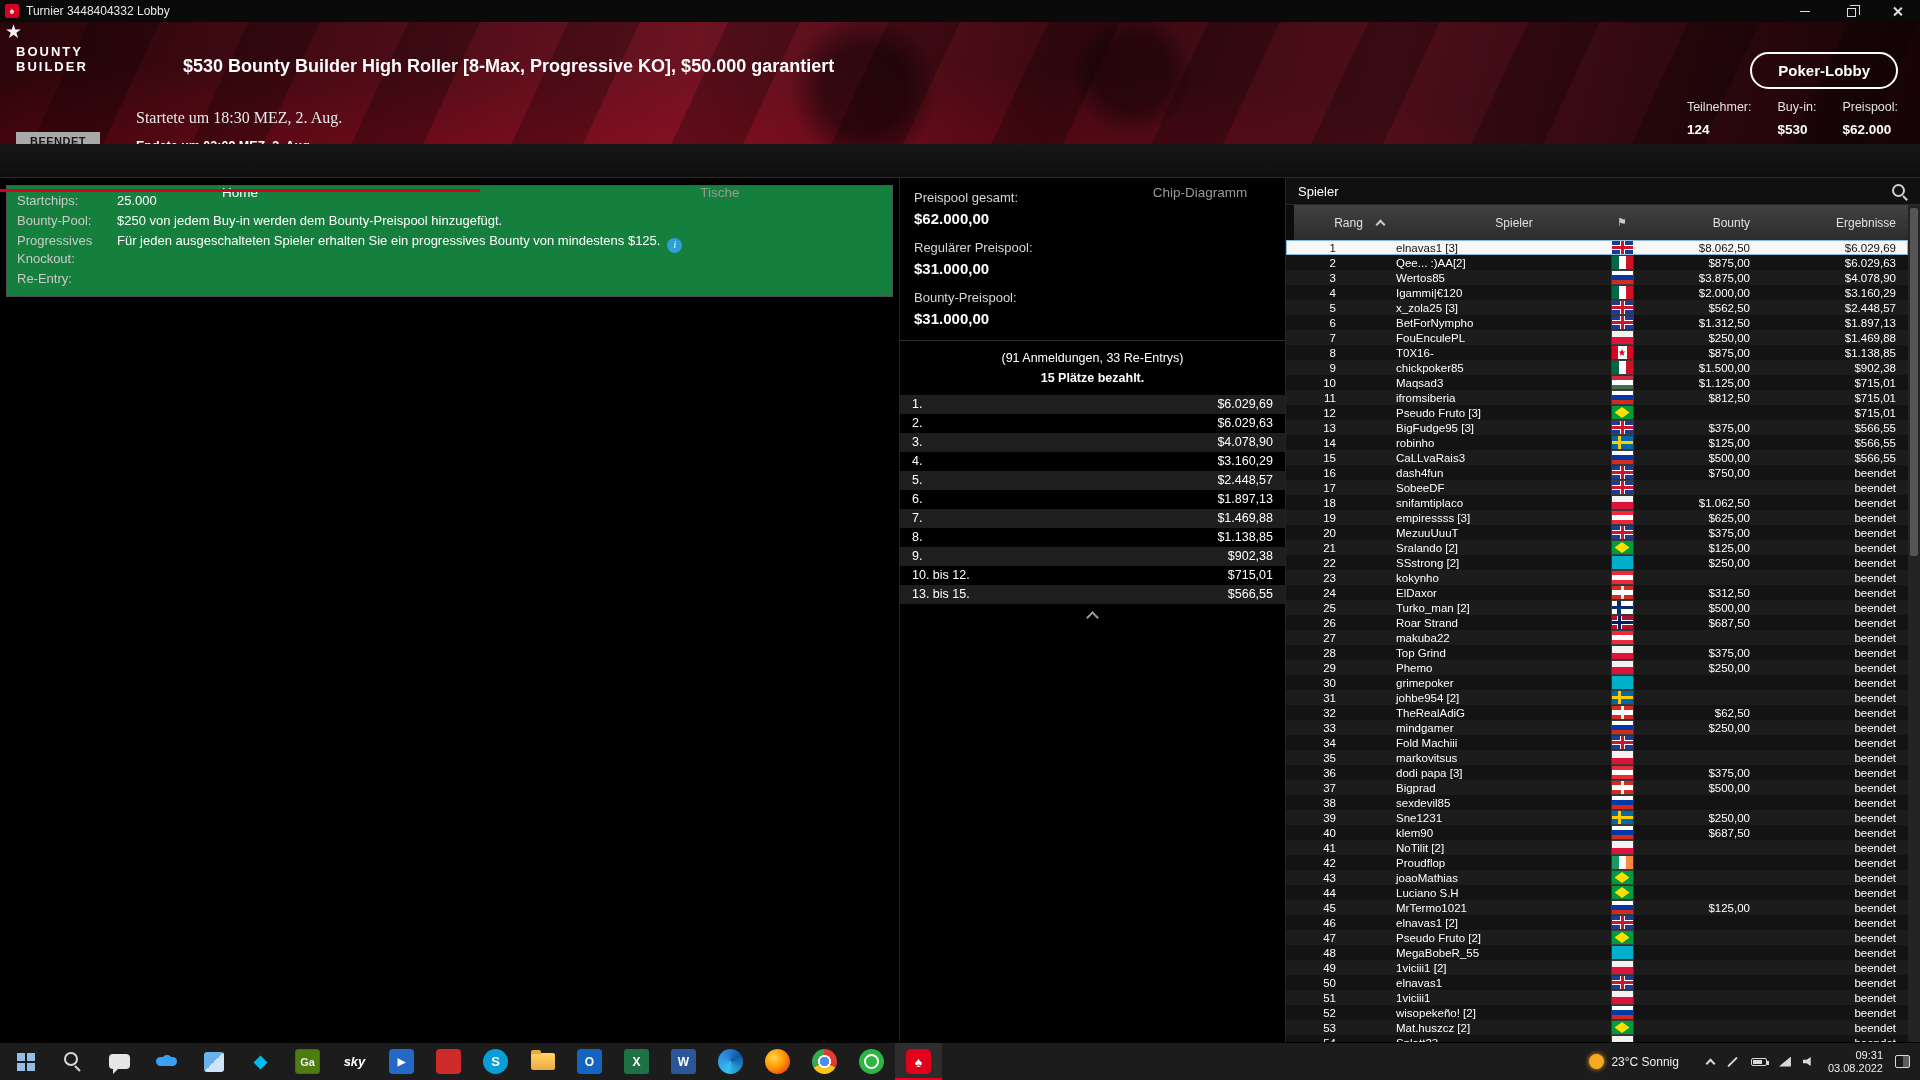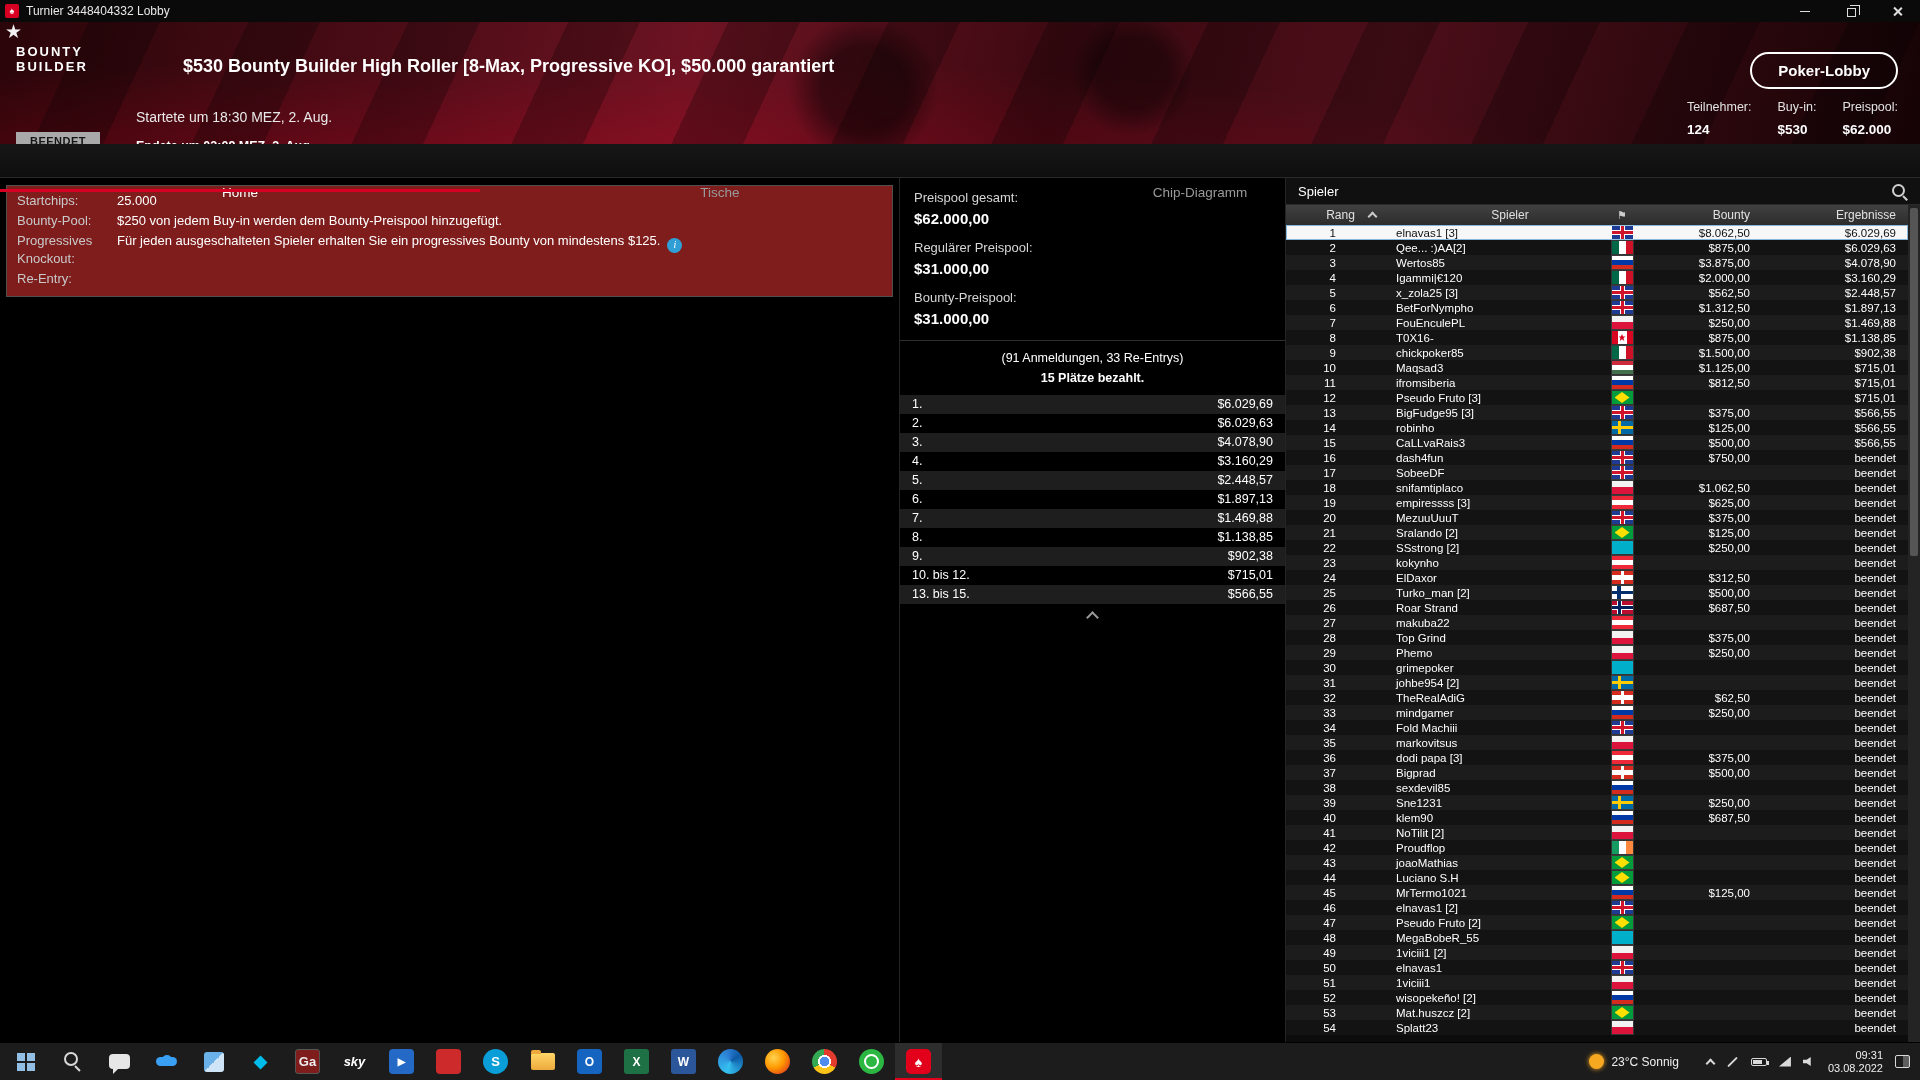--- a/index.html
+++ b/index.html
@@ -29,41 +29,41 @@
       linear-gradient(105deg,#2a0509 0%,#4a0c16 20%,#6d1322 36%,#3c0911 55%,#4c0e19 72%,#150305 100%);}
   .header::before{content:"";position:absolute;inset:0;z-index:0;
     background:
       repeating-linear-gradient(115deg, rgba(0,0,0,0) 0 80px, rgba(0,0,0,.25) 80px 145px),
       radial-gradient(circle at 45% 55%, rgba(0,0,0,.45) 0 42px, transparent 75px),
       radial-gradient(circle at 59% 42%, rgba(0,0,0,.40) 0 36px, transparent 62px);}
   .header>*{position:absolute;z-index:1;}
   .corner-star{left:5px;top:-2px;font-size:19px;color:#f2f2f2;}
   .logo{left:16px;top:22px;font-weight:bold;font-size:13px;letter-spacing:2px;line-height:15px;color:#fff;}
   .h-title{left:136px;top:34px;font-size:18px;font-weight:bold;color:#fff;margin-left:47px;}
-  .h-start{left:136px;top:87px;font-size:14px;color:#e9e9e9;}
+  .h-start{left:136px;top:87px;font-size:16px;color:#e9e9e9;font-family:Liberation Serif, serif;}
   .h-badge{left:16px;top:110px;background:#a9a9a9;color:#141414;font-size:11px;font-weight:bold;
     padding:3px 14px;letter-spacing:.5px;}
   .h-end{left:136px;top:117px;font-size:12.5px;font-weight:bold;color:#fff;}
   .lobby-btn{right:22px;top:30px;background:transparent;border:2px solid #fff;border-radius:19px;
     color:#fff;font-size:15px;font-weight:bold;padding:8px 26px;font-family:"Liberation Sans",sans-serif;}
   .h-stats{right:22px;top:78px;display:flex;gap:26px;}
   .stat-col{text-align:left;}
   .stat-label{font-size:12.5px;color:#e2e2e2;}
   .stat-value{font-size:13.5px;font-weight:bold;margin-top:8px;}
 
   
   .tabbar{height:34px;display:flex;background:linear-gradient(#171717,#0e0e0e);border-bottom:1px solid #2a2a2a;}
   .tab{flex:1;display:flex;align-items:center;justify-content:center;font-size:13.5px;color:#9a9a9a;position:relative;margin-top:48px;}
   .tab.active{color:#fff;}
   .tab.active::after{content:"";position:absolute;left:0;right:0;bottom:0;height:3px;background:#d70022;}
 
   
   .content{display:flex;height:864px;background:#000;}
   .left{width:900px;border-right:1px solid #242424;}
-  .info-box{margin:7px 6px;border:1px solid #4f4f4f;background:#7f1d1d;padding:5px 0 7px;}
+  .info-box{margin:7px 6px;border:1px solid #4f4f4f;background:#15803d;padding:5px 0 7px;}
   .info-row{display:flex;padding:1px 10px;font-size:13px;line-height:18px;}
   .info-label{flex:0 0 100px;color:#c9c9c9;}
   .info-text{color:#fff;}
   .info-ico{display:inline-flex;align-items:center;justify-content:center;width:15px;height:15px;
     border-radius:50%;background:#2f9fd6;color:#fff;font-size:10px;font-style:italic;
     font-family:"Liberation Serif",serif;margin-left:7px;vertical-align:-3px;}
 
   .mid{width:386px;border-right:1px solid #242424;padding-top:12px;}
   .prize-block{padding:0 14px;margin-bottom:13px;}
   .prize-label{font-size:13px;color:#d6d6d6;}
@@ -77,22 +77,22 @@
 
   
   .right{flex:1;position:relative;background:#0c0c0c;overflow:hidden;}
   .panel-head{height:27px;display:flex;align-items:center;justify-content:space-between;
     padding:0 12px;background:#101010;border-bottom:1px solid #2a2a2a;font-size:13px;}
   .search-icon{position:relative;width:17px;height:17px;}
   .search-icon::before{content:"";position:absolute;left:1px;top:1px;width:9px;height:9px;
     border:2px solid #d0d0d0;border-radius:50%;}
   .search-icon::after{content:"";position:absolute;left:12px;top:12px;width:6px;height:2px;
     background:#d0d0d0;transform:rotate(45deg);transform-origin:left center;}
-  .table-head{display:grid;grid-template-columns:130px 1fr 36px 110px 158px;height:20px;
-    align-items:center;background:linear-gradient(#414141,#2c2c2c);font-size:12px;color:#e0e0e0;margin-right:12px;}
+  .table-head{display:grid;grid-template-columns:130px 1fr 36px 110px 158px;height:35px;
+    align-items:center;background:linear-gradient(#414141,#2c2c2c);font-size:12px;color:#e0e0e0;margin-right:12px;margin-left:8px;}
   .th-rank{display:flex;align-items:center;justify-content:center;gap:14px;}
   .sort-chev{width:7px;height:7px;border-left:2px solid #ccc;border-top:2px solid #ccc;transform:rotate(45deg);margin-top:3px;}
   .th-name{text-align:center;}
   .th-flag{text-align:center;font-size:11px;color:#ccc;}
   .th-bounty{text-align:right;}
   .th-result{text-align:right;padding-right:12px;}
   .rows{margin-right:12px;}
   .prow{display:grid;grid-template-columns:60px 1fr 36px 110px 158px;height:15px;align-items:center;font-size:11.5px;}
   .rows .prow:nth-of-type(odd){background:#1c1c1c;}
   .rows .prow:nth-of-type(even){background:#131313;}
@@ -151,21 +151,21 @@
     background-position:0 0,10px 0,0 10px,10px 10px;
     background-image:linear-gradient(#93bee4,#93bee4),linear-gradient(#93bee4,#93bee4),linear-gradient(#93bee4,#93bee4),linear-gradient(#93bee4,#93bee4);}
   .tb-search-button .tile::before{content:"";position:absolute;left:4px;top:3px;width:10px;height:10px;border:2px solid #d9d9d9;border-radius:50%;}
   .tb-search-button .tile::after{content:"";position:absolute;left:15px;top:16px;width:7px;height:2px;background:#d9d9d9;transform:rotate(45deg);transform-origin:left center;}
   .tb-chat-app .tile{width:21px;height:15px;background:#e6e6e6;border-radius:4px;}
   .tb-chat-app .tile::after{content:"";position:absolute;left:4px;bottom:-5px;border:4px solid transparent;border-top-color:#e6e6e6;border-left-color:#e6e6e6;}
   .tb-onedrive-app .tile::before{content:"";width:21px;height:9px;background:#3aa0f3;border-radius:9px;}
   .tb-onedrive-app .tile::after{content:"";position:absolute;top:6px;left:8px;width:10px;height:10px;background:#3aa0f3;border-radius:50%;}
   .tb-photos-app .tile{width:20px;height:20px;border-radius:3px;background:linear-gradient(135deg,#69b1e8 50%,#cfe5f7 50%);}
   .tb-webex-app .tile{color:#00bceb;font-size:17px;}
-  .tb-geforce-app .tile{font-size:13px;color:#eee;background:#7f1d1d;border:1px solid #555;border-radius:3px;}
+  .tb-geforce-app .tile{font-size:11px;color:#eee;background:#4d7c0f;border:1px solid #555;border-radius:3px;}
   .tb-sky-app .tile{font-style:italic;font-size:13px;}
   .tb-video-app .tile{background:#2569c6;border-radius:4px;font-size:10px;}
   .tb-utorrent-app .tile{background:#cd2b2b;border-radius:4px;}
   .tb-skype-app .tile{background:#0a9ed9;border-radius:50%;font-size:13px;}
   .tb-explorer-app .tile{width:24px;height:17px;border-radius:2px;background:linear-gradient(#ffd767,#eda93c);}
   .tb-explorer-app .tile::before{content:"";position:absolute;top:-3px;left:0;width:10px;height:4px;background:#eda93c;border-radius:2px 2px 0 0;}
   .tb-outlook-app .tile{background:#1565c0;border-radius:4px;}
   .tb-excel-app .tile{background:#1e7145;border-radius:3px;}
   .tb-word-app .tile{background:#2b579a;border-radius:3px;}
   .tb-edge-app .tile{border-radius:50%;background:conic-gradient(from 200deg,#35c1f1,#2b7cd3 40%,#0c59a4 60%,#35c1f1);}

